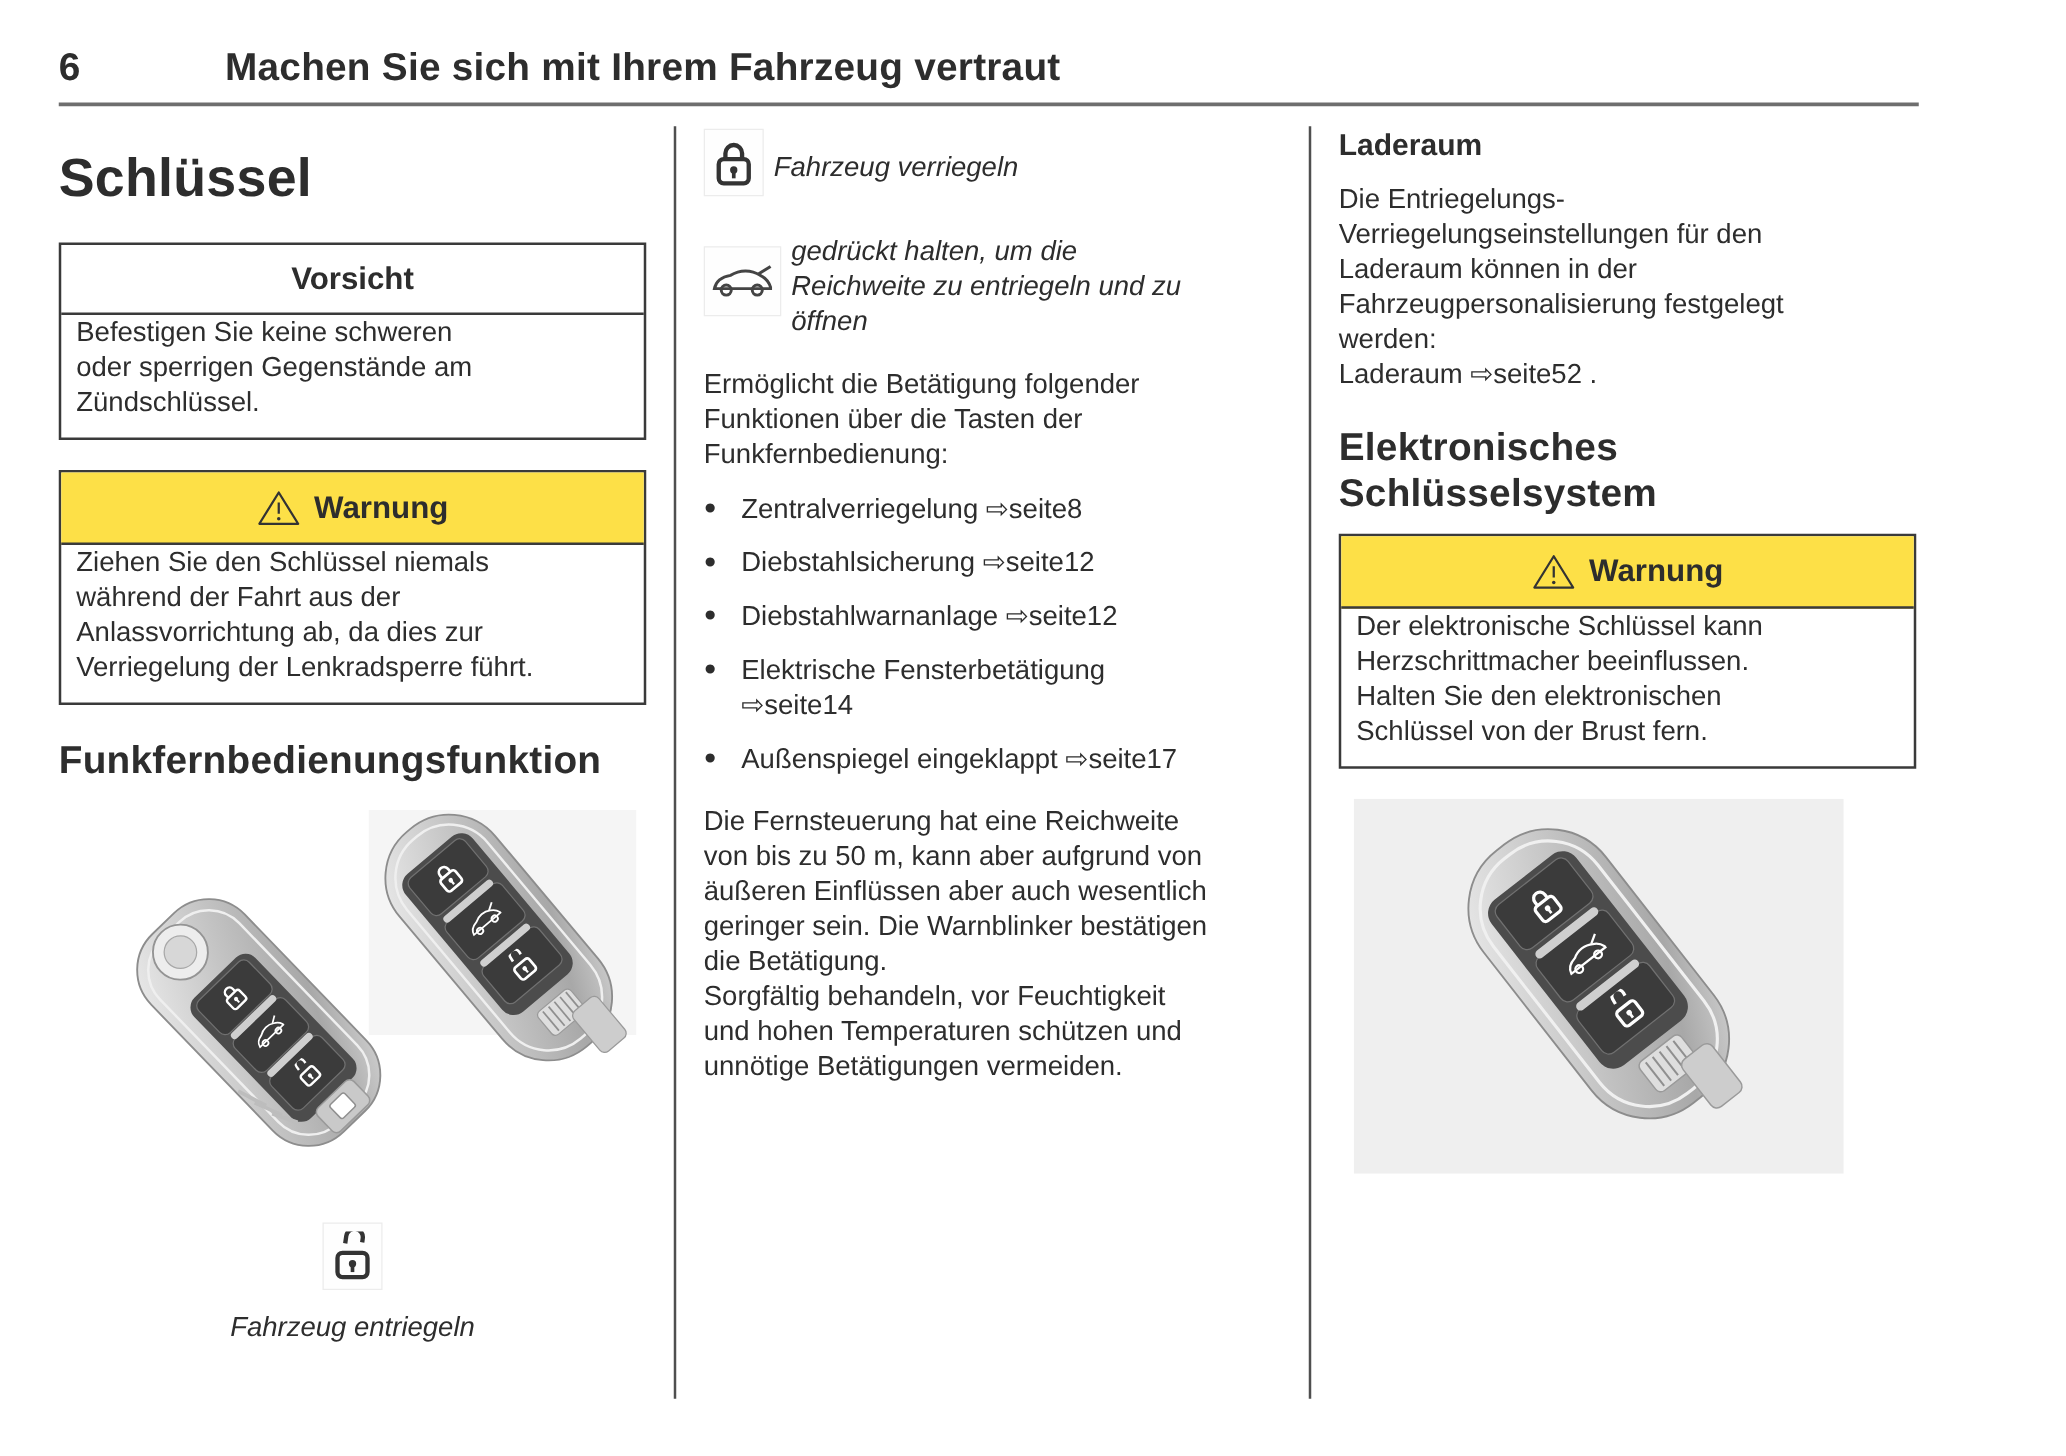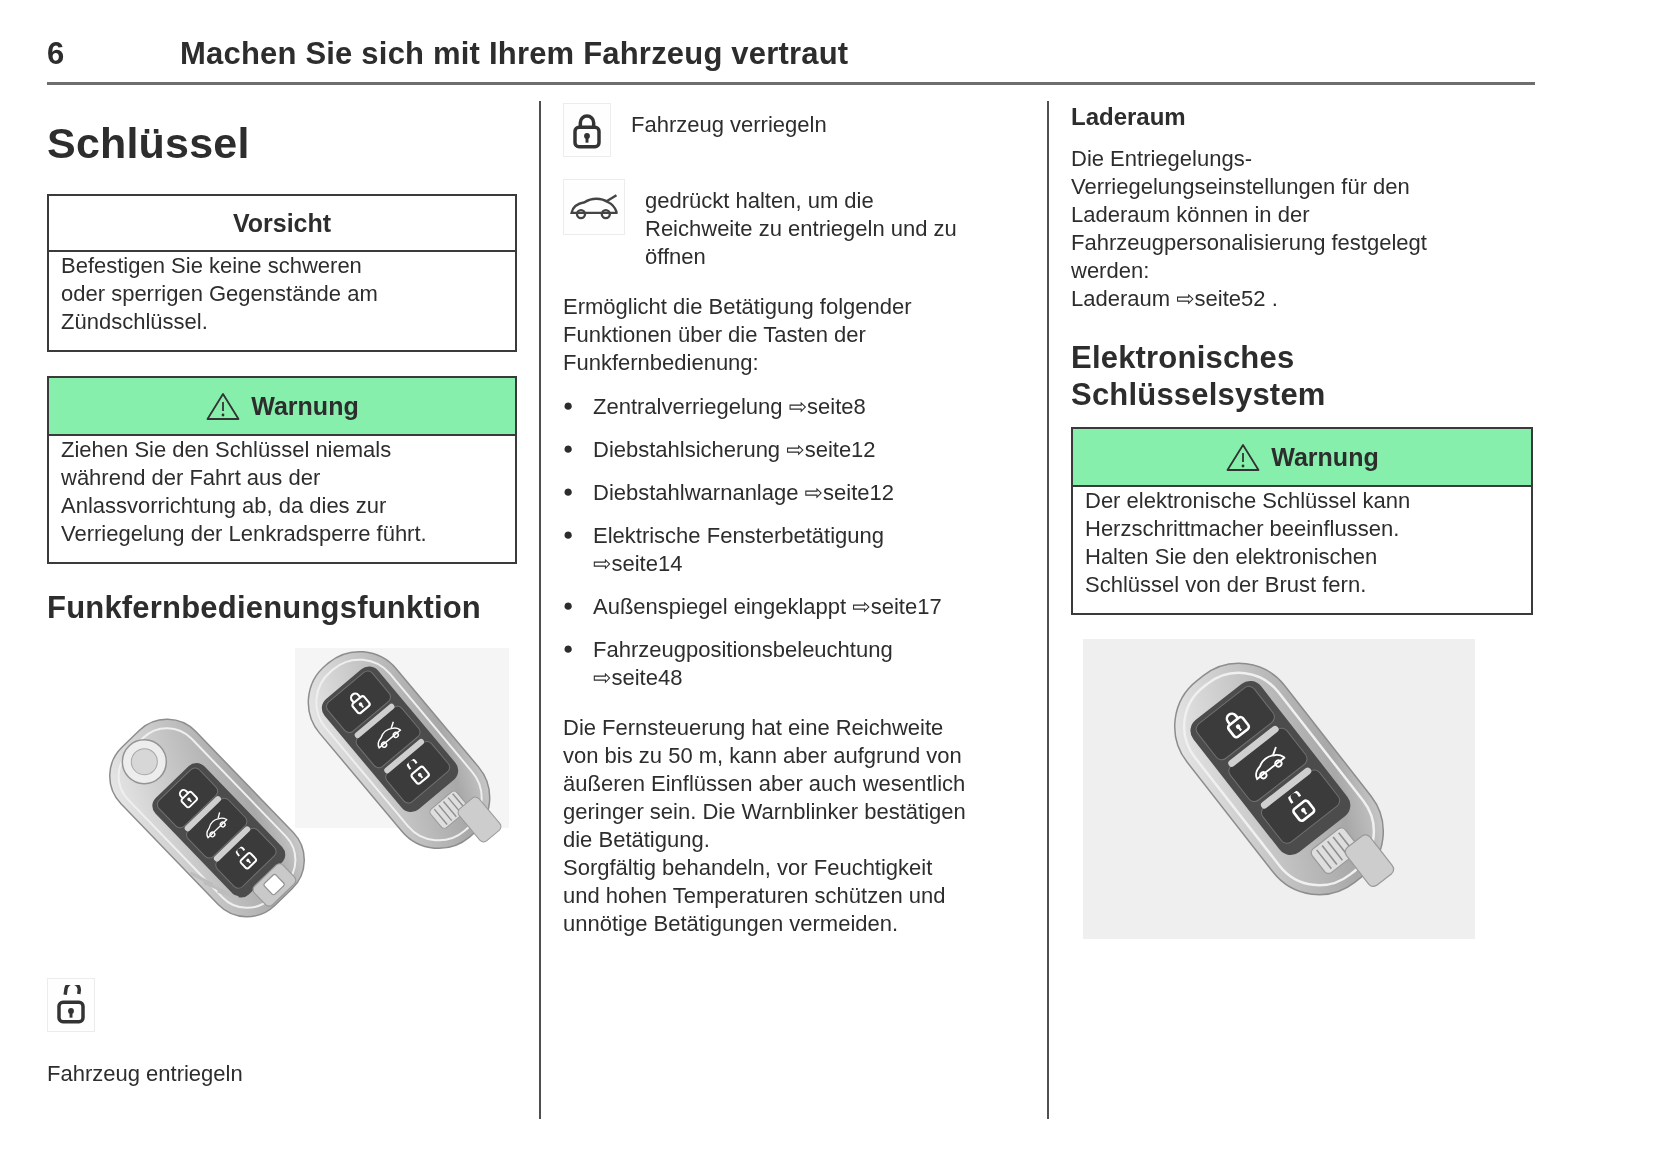--- a/index.html
+++ b/index.html
@@ -47,27 +47,27 @@
   h3.minor-title { font-size:24px; font-weight:bold; margin:6px 0 14px 0; }
 
   
   .notice-box { border:2px solid #3a3a3a; margin-bottom:24px; }
   .notice-header {
     text-align:center; font-size:25px; font-weight:bold;
     padding:13px 6px 12px 6px;
     border-bottom:2px solid #3a3a3a;
     display:flex; align-items:center; justify-content:center; gap:10px;
   }
-  .notice-header.warn { background:#86efac;text-align:right; }
+  .notice-header.warn { background:#fde047;text-align:right; }
   .notice-body { padding:0 12px 14px 12px; }
 
   .warn-triangle { display:inline-block; }
 
   
-  .icon-row { display:flex; align-items:flex-start; gap:20px; margin-bottom:22px; }
+  .icon-row { display:flex; align-items:center; gap:8px; margin-bottom:22px;font-style:italic; }
   .icon-box {
     flex:none; width:48px; height:54px;
     border:1px solid #ececec; background:#fefefe;
     display:flex; align-items:center; justify-content:center;
     color:#333;
   }
   .icon-box.wide { width:62px; height:56px; }
   .icon-row .body-text { padding-top:8px; }
 
   
@@ -246,22 +246,20 @@
 Funktionen über die Tasten der
 Funkfernbedienung:</div>
 
       <ul class="bullets">
         <li>Zentralverriegelung ⇨seite8</li>
         <li>Diebstahlsicherung ⇨seite12</li>
         <li>Diebstahlwarnanlage ⇨seite12</li>
         <li>Elektrische Fensterbetätigung
 ⇨seite14</li>
         <li>Außenspiegel eingeklappt ⇨seite17</li>
-        <li>Fahrzeugpositionsbeleuchtung
-⇨seite48</li>
       </ul>
 
       <div class="body-text para-gap">Die Fernsteuerung hat eine Reichweite
 von bis zu 50 m, kann aber aufgrund von
 äußeren Einflüssen aber auch wesentlich
 geringer sein. Die Warnblinker bestätigen
 die Betätigung.
 Sorgfältig behandeln, vor Feuchtigkeit
 und hohen Temperaturen schützen und
 unnötige Betätigungen vermeiden.</div>

